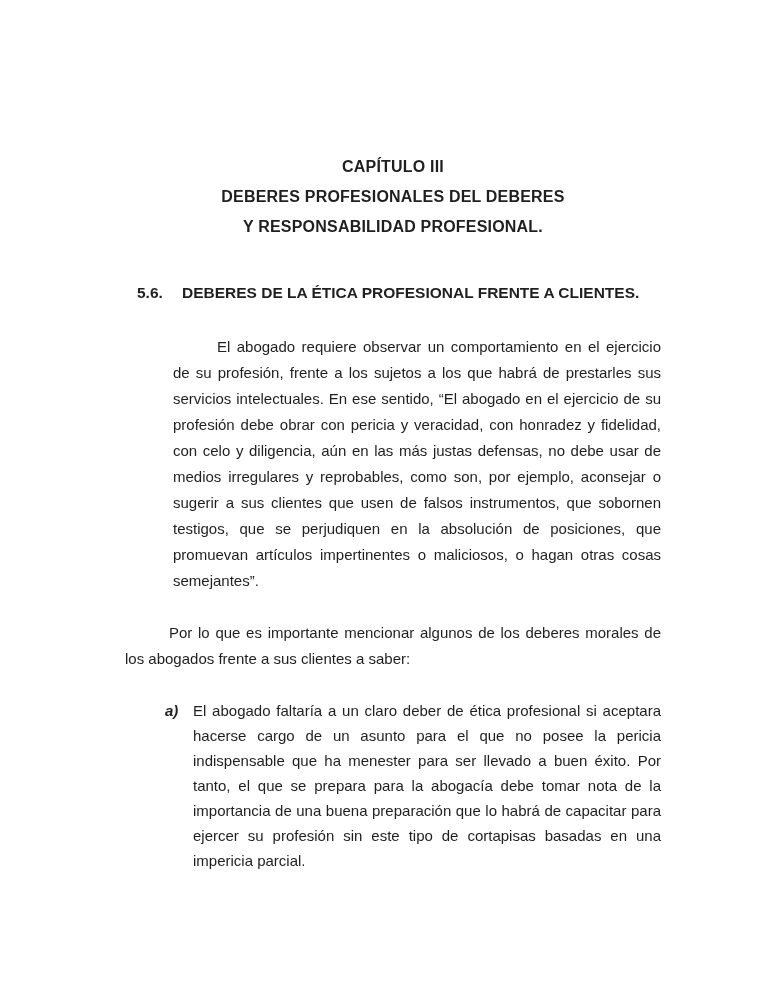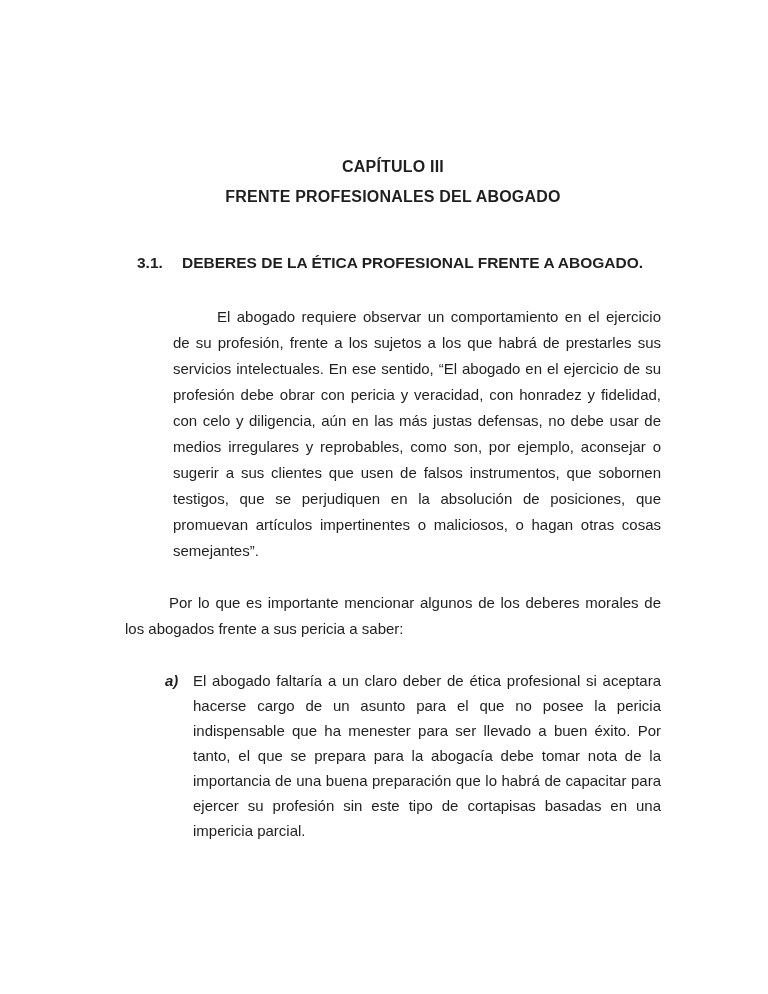--- a/index.html
+++ b/index.html
@@ -81,31 +81,32 @@
   }
 </style>
 </head>
 <body>
 
 <div class="page">
   <div class="doc">
 
     <div class="title-block">
       <div>CAPÍTULO III</div>
-      <div>FRENTE PROFESIONALES DEL ABOGADO</div>
+      <div>DEBERES PROFESIONALES DEL DEBERES</div>
+      <div>Y RESPONSABILIDAD PROFESIONAL.</div>
     </div>
 
     <div class="section-heading">
-      <span class="section-number">3.1.</span>
-      <span class="section-title">DEBERES DE LA ÉTICA PROFESIONAL FRENTE A ABOGADO.</span>
+      <span class="section-number">5.6.</span>
+      <span class="section-title">DEBERES DE LA ÉTICA PROFESIONAL FRENTE A CLIENTES.</span>
     </div>
 
     <p class="para first">El abogado requiere observar un comportamiento en el ejercicio de su profesión, frente a los sujetos a los que habrá de prestarles sus servicios intelectuales. En ese sentido, “El abogado en el ejercicio de su profesión debe obrar con pericia y veracidad, con honradez y fidelidad, con celo y diligencia, aún en las más justas defensas, no debe usar de medios irregulares y reprobables, como son, por ejemplo, aconsejar o sugerir a sus clientes  que usen de falsos instrumentos, que sobornen testigos, que se perjudiquen en la absolución de posiciones, que promuevan artículos impertinentes o maliciosos, o hagan otras cosas semejantes”.</p>
 
-    <p class="para">Por lo que es importante mencionar algunos de los deberes morales de los abogados frente a sus pericia a saber:</p>
+    <p class="para">Por lo que es importante mencionar algunos de los deberes morales de los abogados frente a sus clientes a saber:</p>
 
     <div class="list-item">
       <span class="item-marker">a)</span>
       <span class="item-text">El abogado faltaría a un claro deber de ética profesional si aceptara hacerse cargo de un asunto para el que no posee la pericia indispensable que ha menester para ser llevado a buen éxito. Por tanto, el que se prepara para la abogacía debe tomar nota de la importancia de una buena preparación que lo habrá de capacitar para ejercer su profesión  sin este tipo de cortapisas basadas en una impericia parcial.</span>
     </div>
 
   </div>
 </div>
 
 </body></html>

